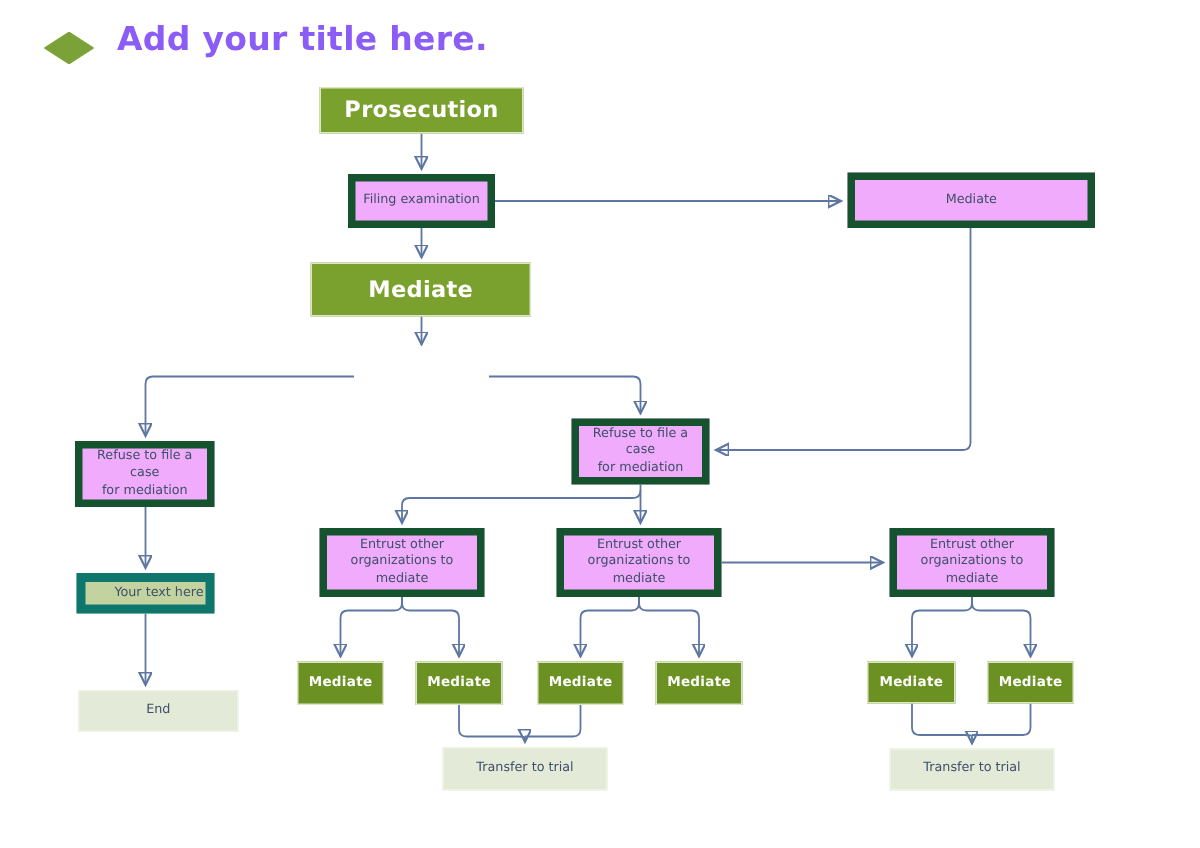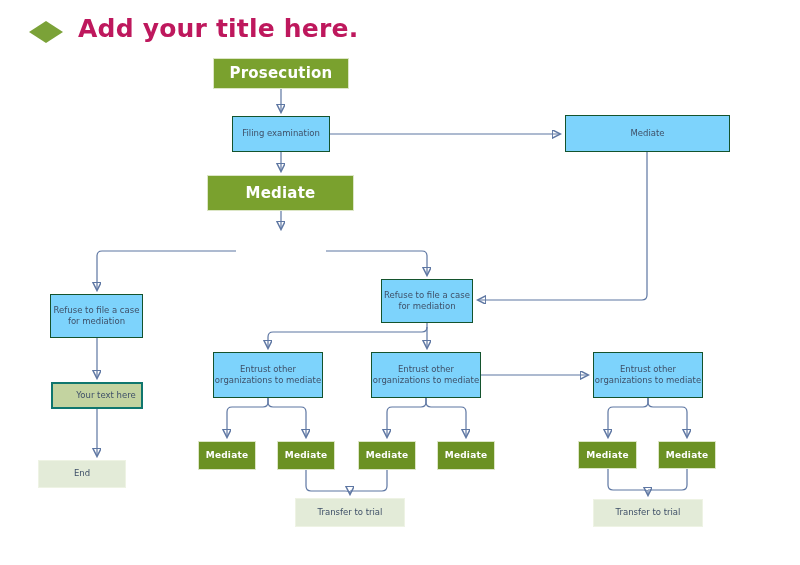--- a/index.html
+++ b/index.html
@@ -8,34 +8,34 @@
     font-family:"DejaVu Sans", sans-serif;overflow:hidden;
   }
   .wires{position:absolute;left:0;top:0;pointer-events:none;}
   .wires path{fill:none;stroke:#5d76a2;stroke-width:1.2;}
   .node{
     position:absolute;box-sizing:border-box;
     display:flex;align-items:center;justify-content:center;
     text-align:center;white-space:pre-line;
     font-size:8.5px;line-height:1.35;color:#3f5068;
   }
-  .light {background:#7dd3fc;border:1px solid #14532d;}
+  .light {background:#f0abfc;border:5px solid #14532d;}
   .pale  {background:#e3ebd8;border:1px solid #eef3e4;}
-  .accent{background:#c3d3a0;border:2px solid #0f766e;padding-left:18px;}
+  .accent{background:#c3d3a0;border:6px solid #0f766e;padding-left:18px;}
   .dark-lg{
     background:#7aa12e;border:1px solid #dce6c6;
     color:#ffffff;font-weight:bold;font-size:15px;letter-spacing:.2px;
   }
   .dark-sm{
     background:#6b9123;border:1px solid #dce6c6;
     color:#ffffff;font-weight:bold;font-size:9px;letter-spacing:.2px;
   }
   .page-title{
     position:absolute;left:78px;top:14px;margin:0;
-    font-size:25px;font-weight:bold;color:#be185d;letter-spacing:.2px;
+    font-size:22px;font-weight:bold;color:#8b5cf6;letter-spacing:.2px;
     font-family:"DejaVu Sans", sans-serif;
   }
   .diamond{
     position:absolute;left:29px;top:21px;width:34px;height:22px;
     background:#7ba238;
     clip-path:polygon(50% 0,100% 50%,50% 100%,0 50%);
   }
 </style>
 </head>
 <body>
@@ -85,21 +85,21 @@
 
 
   <div class="node light" style="left:50px;top:294px;width:93px;height:44px">Refuse to file a case
 for mediation</div>
 
   <div class="node light" style="left:381px;top:279px;width:92px;height:44px">Refuse to file a case
 for mediation</div>
 
   <div class="node accent" style="left:51px;top:382px;width:92px;height:27px">Your text here</div>
 
-  <div class="node pale" style="left:38px;top:460px;width:88px;height:28px">End</div>
+  <div class="node pale" style="left:52px;top:460px;width:107px;height:28px">End</div>
 
   <div class="node light" style="left:213px;top:352px;width:110px;height:46px">Entrust other
 organizations to mediate</div>
 
   <div class="node light" style="left:371px;top:352px;width:110px;height:46px">Entrust other
 organizations to mediate</div>
 
   <div class="node light" style="left:593px;top:352px;width:110px;height:46px">Entrust other
 organizations to mediate</div>
 

